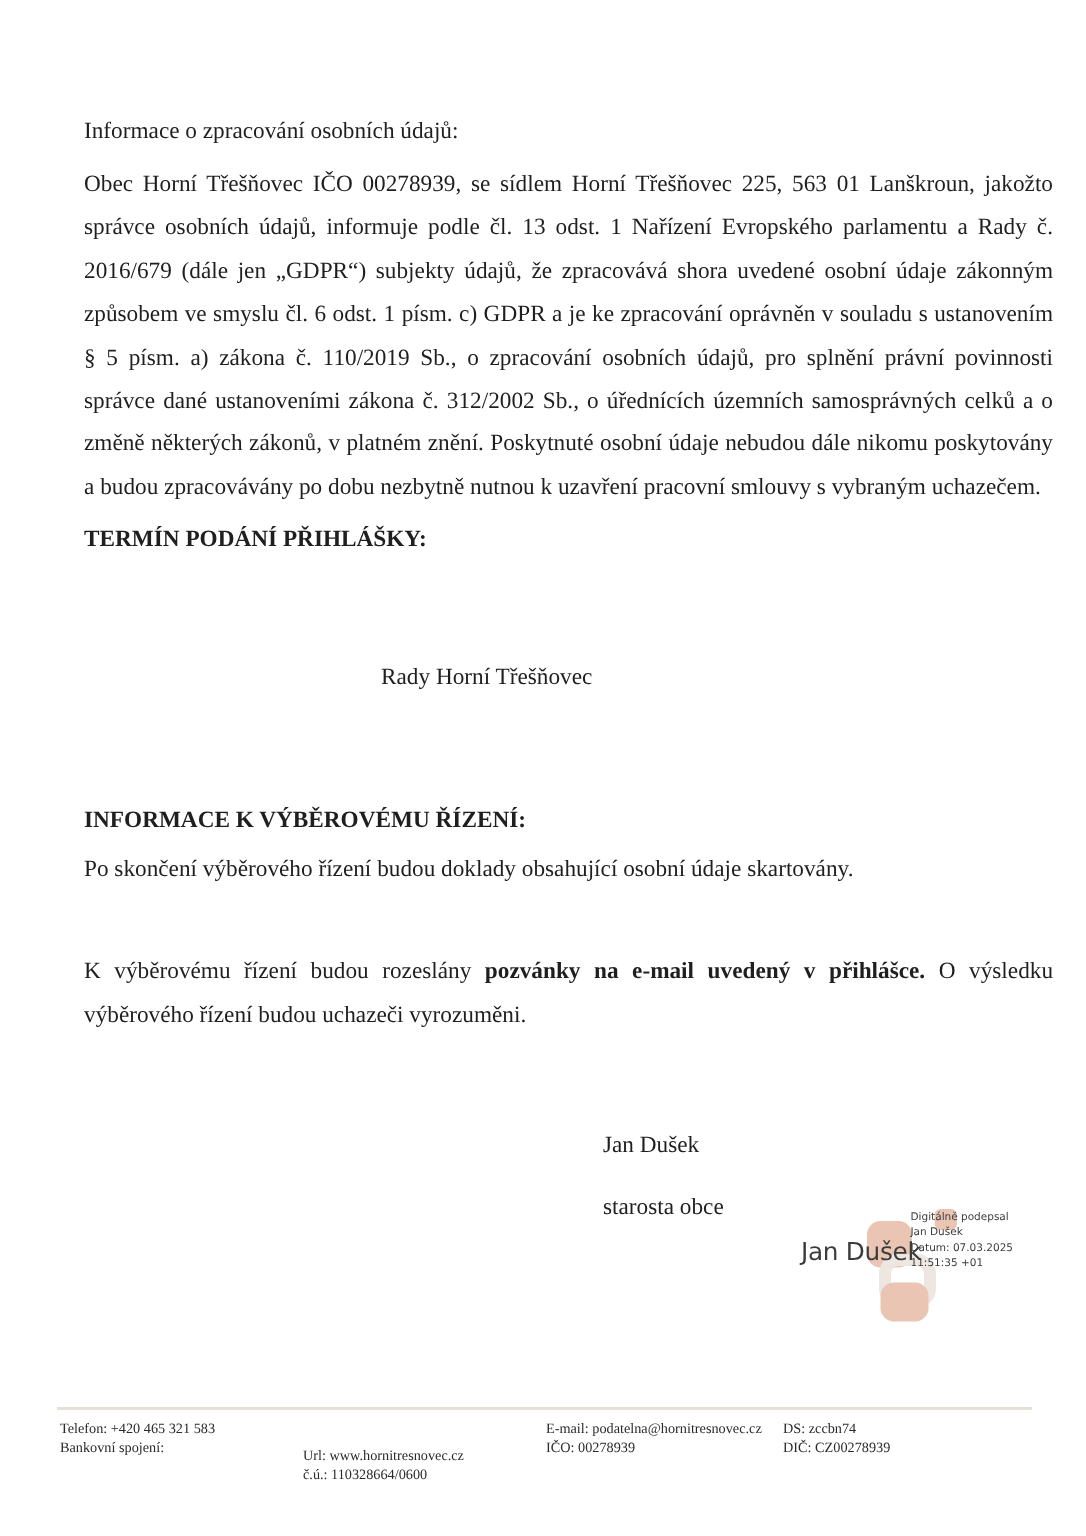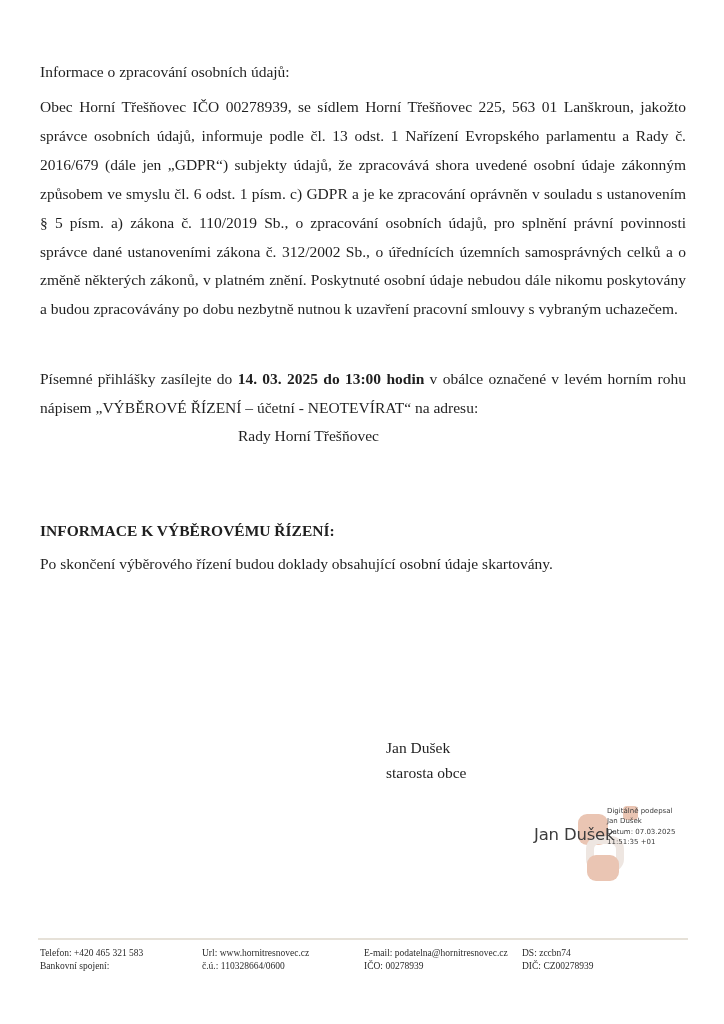--- a/index.html
+++ b/index.html
@@ -6,21 +6,21 @@
   .page {
     position: relative;
     width: 724px;
     height: 1024px;
     background: #ffffff;
     font-family: "Liberation Serif", serif;
     color: #1f1f1f;
     font-size: 15.5px;
     overflow: hidden;
   }
-  .page p { margin: 0; }
+  .page p { margin: 16px; }
   .abs { position: absolute; }
 
   .intro        { left: 40px; top: 63px; }
   .gdpr         { left: 40px; top: 93px; width: 646px; text-align: justify; line-height: 28.9px; }
   .h-deadline   { left: 40px; top: 335px; font-weight: bold; }
   .p-deadline   { left: 40px; top: 364px; width: 646px; text-align: justify; line-height: 29px; }
   .address      { left: 238px; top: 421px; line-height: 29px; }
   .h-info       { left: 40px; top: 522px; font-weight: bold; }
   .p-info1      { left: 40px; top: 555px; }
   .p-info2      { left: 40px; top: 617px; width: 646px; text-align: justify; line-height: 29px; }
@@ -37,44 +37,45 @@
   .stamp .ring { position: absolute; left: 52px; top: 37px; width: 22px; height: 20px;
                  border: 8px solid var(--ring, #eee6e1); border-radius: 13px; z-index: 0; }
   .stamp-name    { position: absolute; left: 0; top: 26px; font-size: 16.5px; letter-spacing: -0.2px; z-index: 1; }
   .stamp-details { position: absolute; left: 73px; top: 7px; font-size: 7px; line-height: 10.3px; z-index: 1; }
 
   
   .footer-line { left: 38px; top: 938px; width: 650px; height: 2px; background: #e6e1d8; }
   .footer { left: 0; top: 947px; width: 724px; font-size: 9.5px; line-height: 12.5px; color: #2a2a2a; }
   .fcol  { position: absolute; top: 0; white-space: nowrap; }
   .fcol1 { left: 40px; }
-  .fcol2 { left: 202px; }
+  .fcol2 { left: 202px; margin-top: 18px; }
   .fcol3 { left: 364px; }
   .fcol4 { left: 522px; }
 </style>
 </head>
 <body>
 
 <div class="page">
 
   <p class="abs intro">Informace o zpracování osobních údajů:</p>
 
   <p class="abs gdpr">Obec Horní Třešňovec IČO 00278939, se sídlem Horní Třešňovec 225, 563 01 Lanškroun, jakožto správce osobních údajů, informuje podle čl. 13 odst. 1 Nařízení Evropského parlamentu a Rady č. 2016/679 (dále jen „GDPR“) subjekty údajů, že zpracovává shora uvedené osobní údaje zákonným způsobem ve smyslu čl. 6 odst. 1 písm. c) GDPR a je ke zpracování oprávněn v souladu s ustanovením § 5 písm. a) zákona č. 110/2019 Sb., o zpracování osobních údajů, pro splnění právní povinnosti správce dané ustanoveními zákona č. 312/2002 Sb., o úřednících územních samosprávných celků a o změně některých zákonů, v platném znění. Poskytnuté osobní údaje nebudou dále nikomu poskytovány a budou zpracovávány po dobu nezbytně nutnou k uzavření pracovní smlouvy s vybraným uchazečem.</p>
 
+  <p class="abs h-deadline">TERMÍN PODÁNÍ PŘIHLÁŠKY:</p>
 
-  <p class="abs p-deadline"><span>Písemné přihlášky zasílejte do </span><strong>14. 03. 2025 do 13:00 hodin</strong><span> v obálce označené v levém horním rohu nápisem „VÝBĚROVÉ ŘÍZENÍ – účetní - NEOTEVÍRAT“ na adresu:</span></p>
 
   <div class="abs address">
     <p>Rady Horní Třešňovec</p>
   </div>
 
   <p class="abs p-info1">Po skončení výběrového řízení budou doklady obsahující osobní údaje skartovány.</p>
 
   <p class="abs h-info">INFORMACE K VÝBĚROVÉMU ŘÍZENÍ:</p>
 
+  <p class="abs p-info2"><span>K výběrovému řízení budou rozeslány </span><strong>pozvánky na e-mail uvedený v přihlášce.</strong><span> O výsledku výběrového řízení budou uchazeči vyrozuměni.</span></p>
 
 
   <div class="abs signer">
     <p>Jan Dušek</p>
     <p>starosta obce</p>
   </div>
 
   <div class="abs stamp">
     <span class="blob blob-a"></span>
     <span class="blob blob-b"></span>

